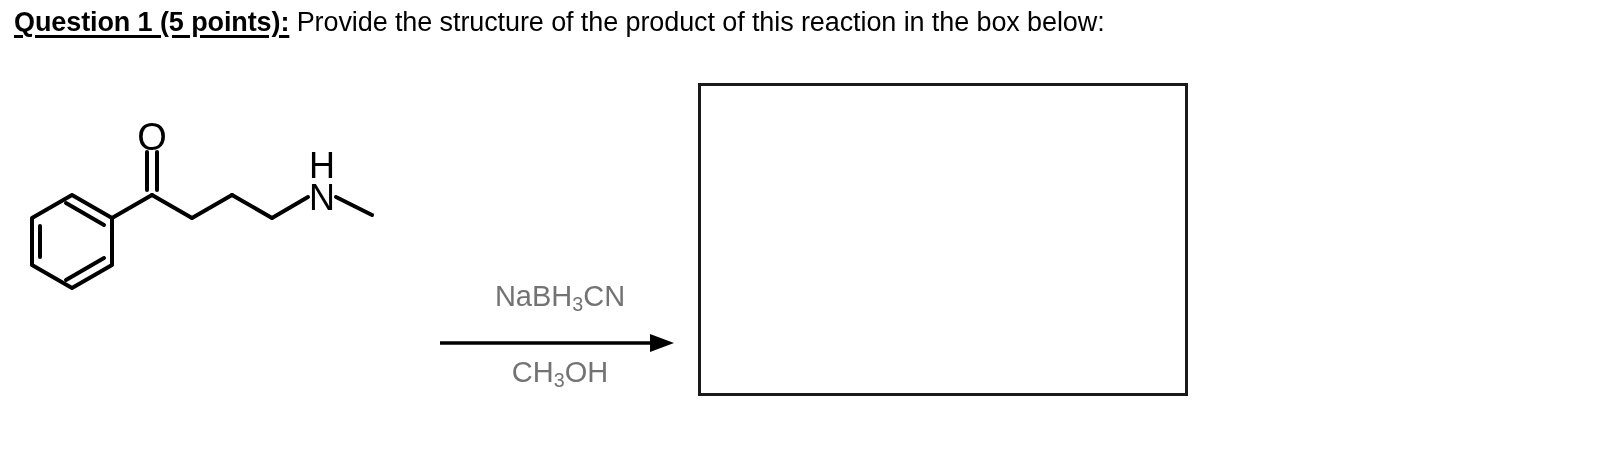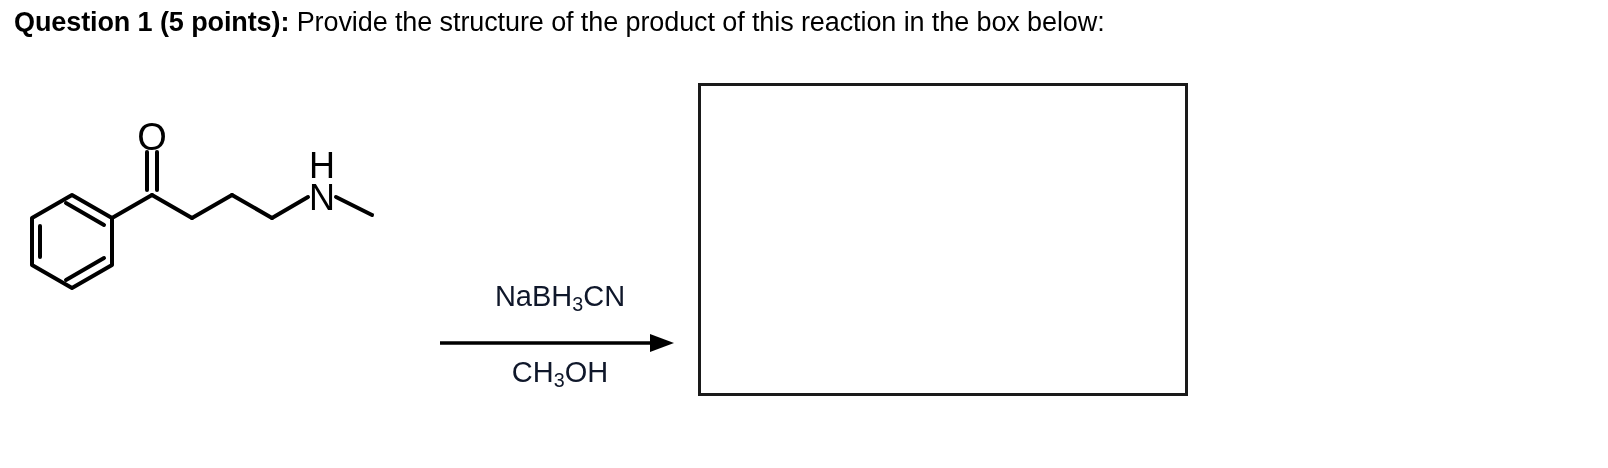--- a/index.html
+++ b/index.html
@@ -21,20 +21,21 @@
     position: absolute;
     left: 14px;
     top: 2px;
     white-space: nowrap;
     font-size: 27px;
     line-height: 40px;
     letter-spacing: -0.1px;
   }
   #question-header .q-label {
     font-weight: bold;
+    text-decoration: underline;
     text-underline-offset: 4px;
     text-decoration-thickness: 3px;
     text-align: center;
   }
   #question-header .q-prompt {
     font-weight: normal;
     margin-top: 30px;
   }
 
   
@@ -59,21 +60,21 @@
     width: 250px;
     height: 130px;
   }
   .cond-text {
     position: absolute;
     width: 240px;
     text-align: center;
     font-family: "Liberation Sans", sans-serif;
     font-size: 29px;
     line-height: 32px;
-    color: #0f172a;
+    color: #737373;
     white-space: nowrap;
   }
   #reagent-label { left: 8px; top: 0px; }
   #solvent-label { left: 8px; top: 76px; }
   .cond-text sub {
     font-size: 0.68em;
     vertical-align: -0.25em;
   }
   #reaction-arrow {
     position: absolute;

